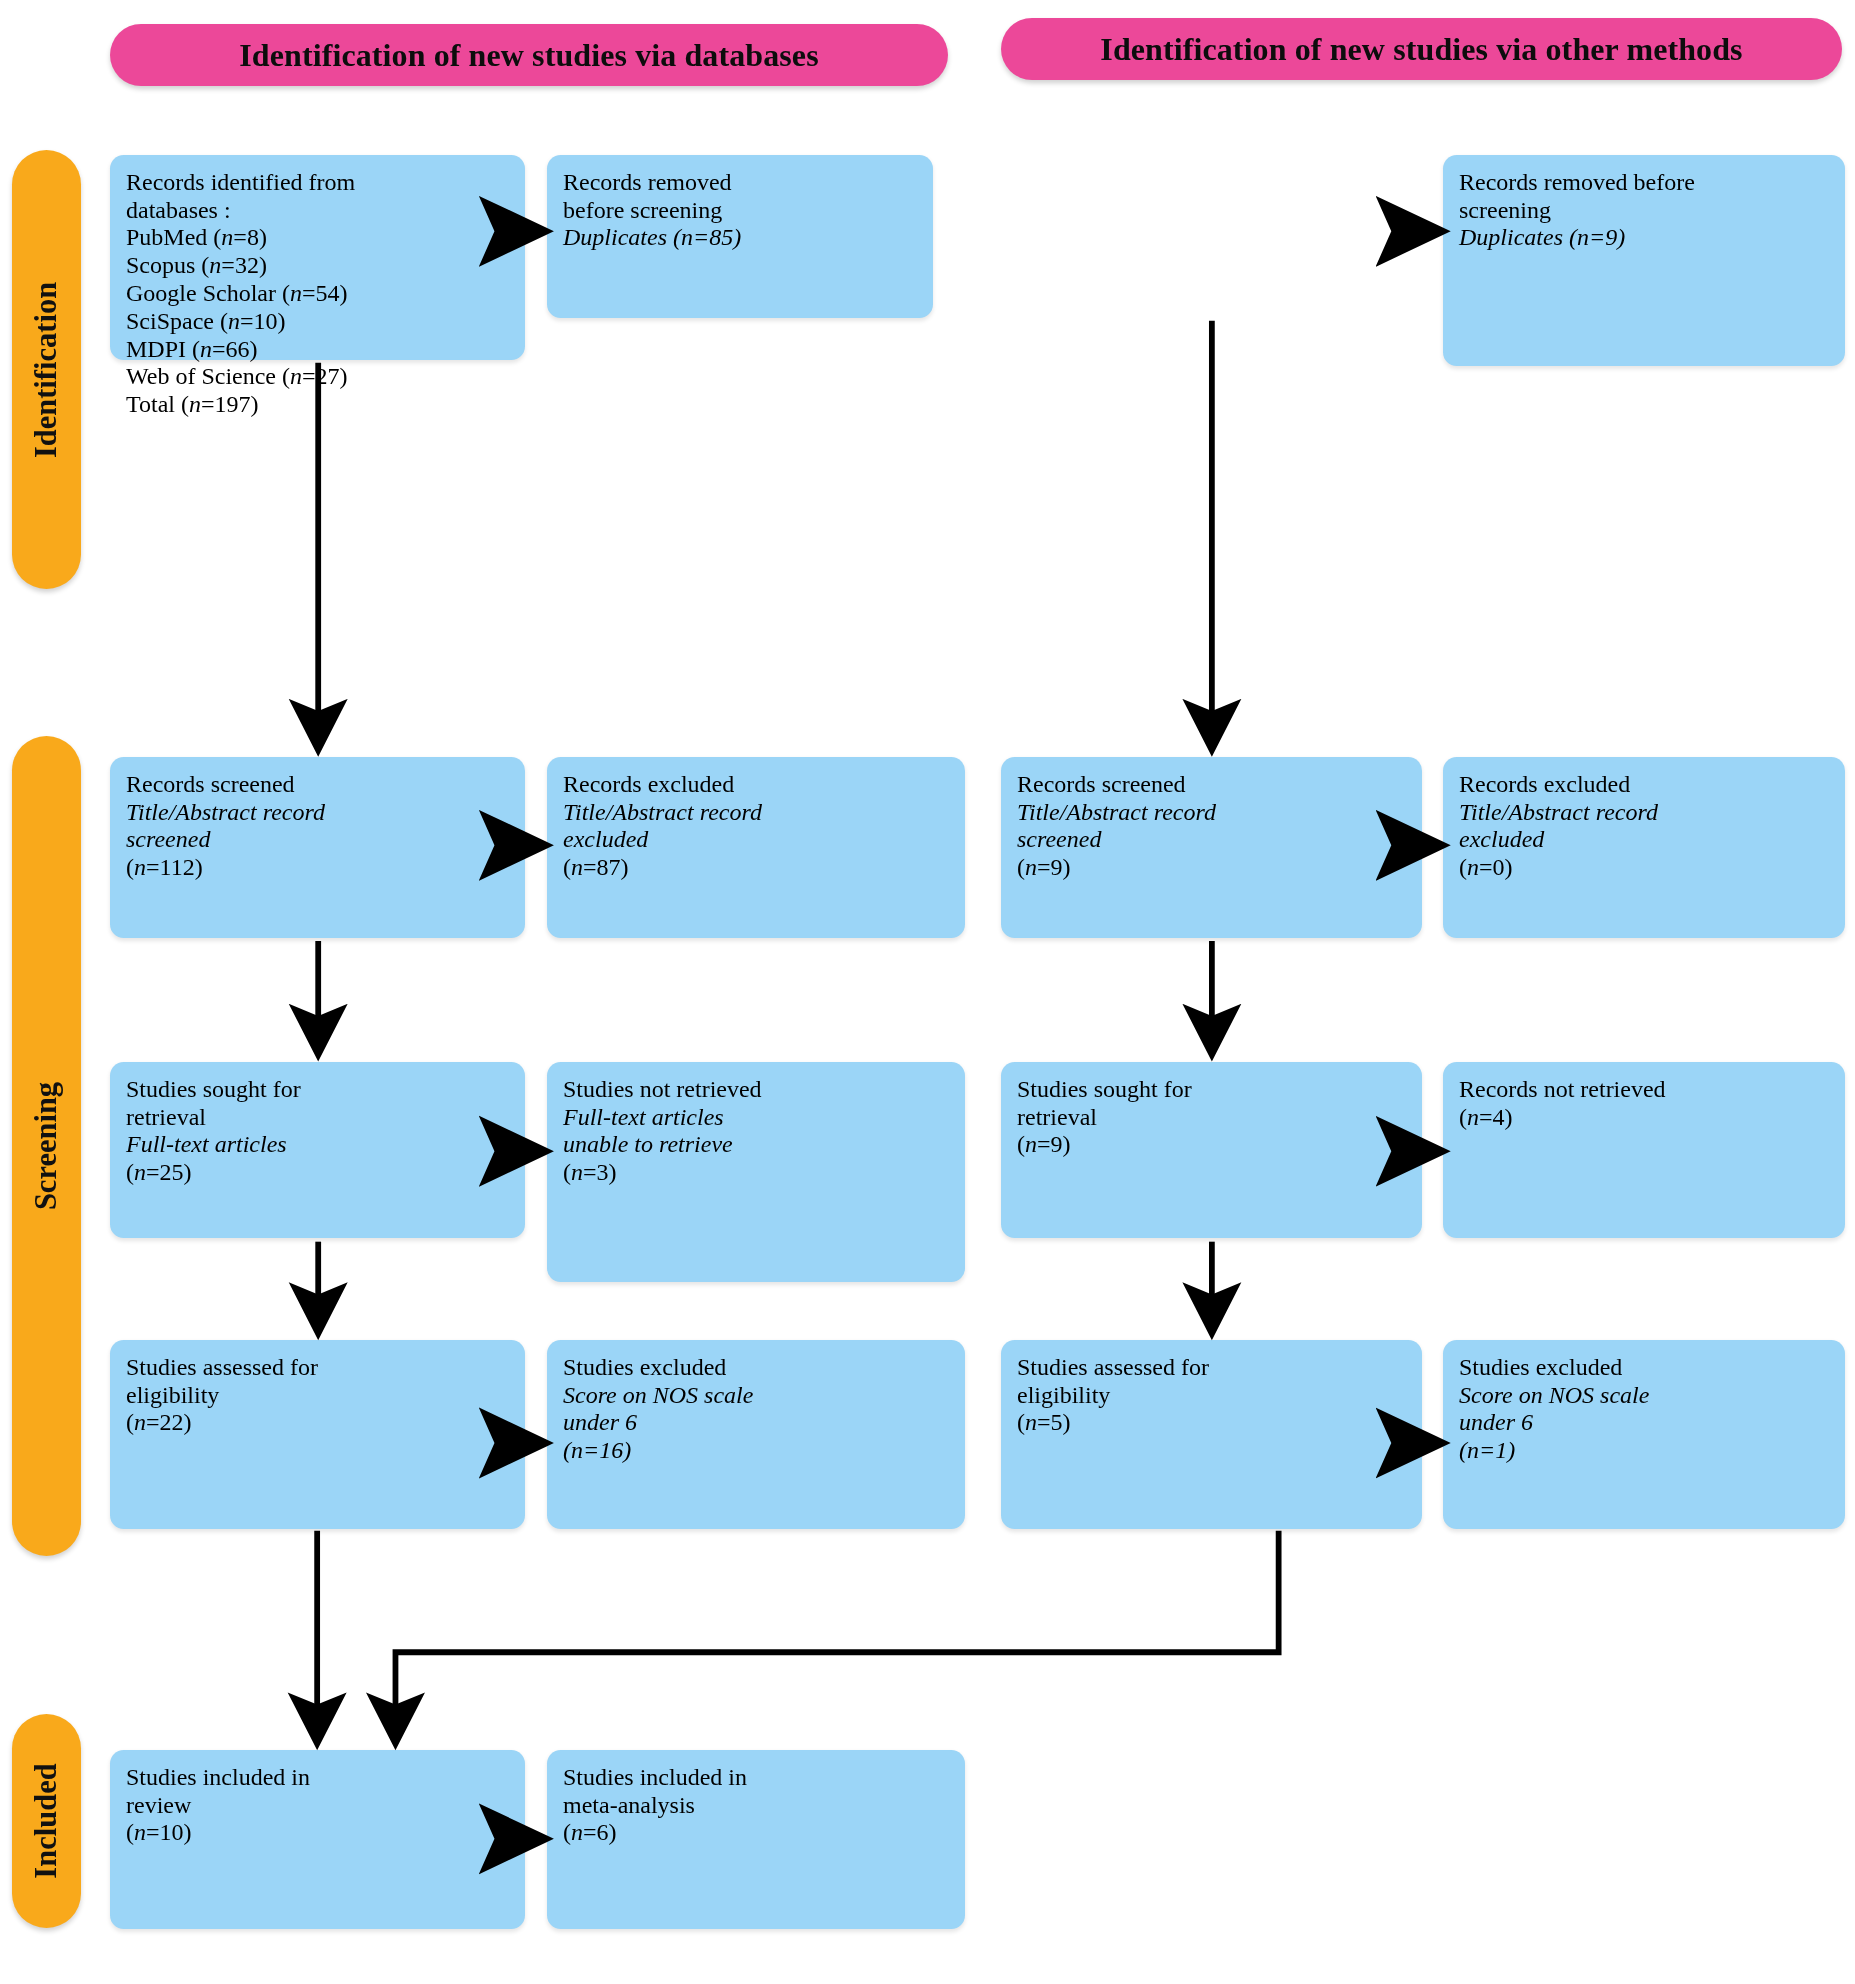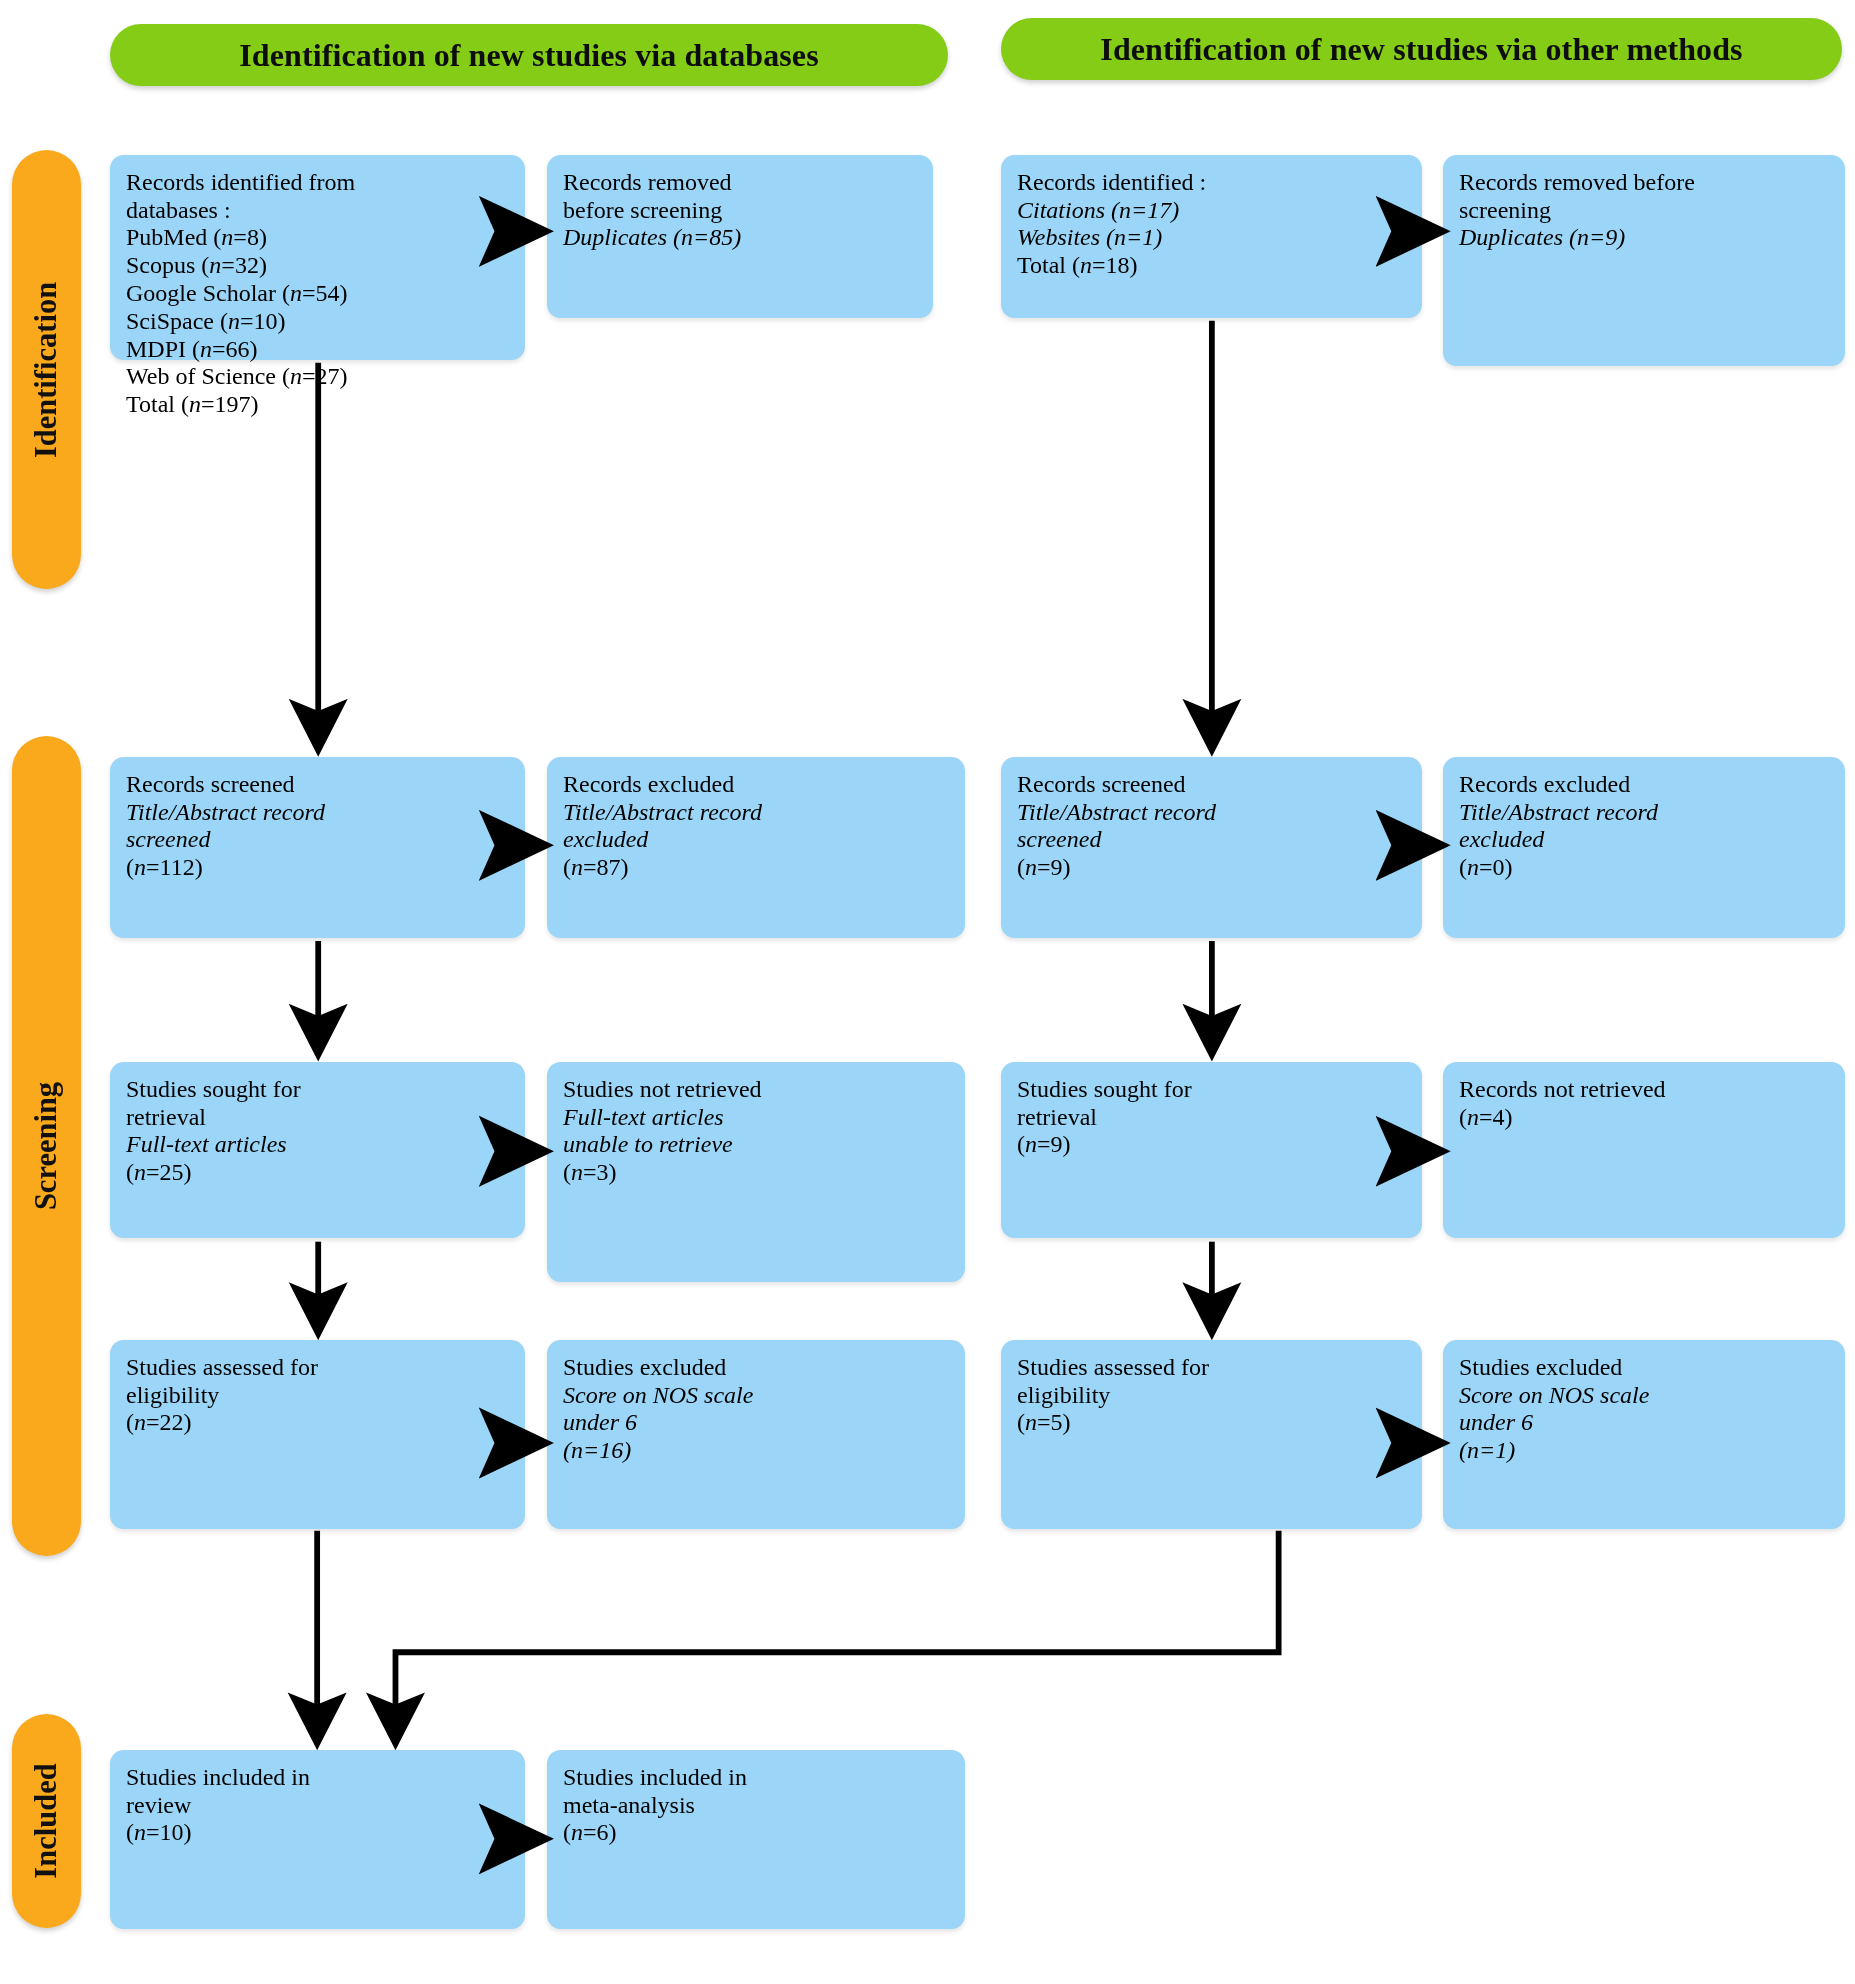--- a/index.html
+++ b/index.html
@@ -1,20 +1,20 @@
 <!DOCTYPE html>
 <html style="font-size:8.4px"><head>
 <meta charset="utf-8">
 <style>
   html,body{margin:0;padding:0;background:#ffffff;}
   body{font-family:"Liberation Serif", serif;}
   .canvas{position:relative;width:1856px;height:1985px;background:#fff;overflow:hidden;}
 
   .hdr{
-    position:absolute;background:#84cc16;border-radius:32px;
+    position:absolute;background:#ec4899;border-radius:32px;
     display:flex;align-items:center;justify-content:center;
     font-weight:bold;color:#0d0d0d;letter-spacing:0.1px;
     box-shadow:0 3.2px 5.3px rgba(0,0,0,.18);
     text-align:center;
   }
   .hdr span{font-size:32px;line-height:1;}
 
   .stage{
     position:absolute;background:#F9A91B;border-radius:37px;
     box-shadow:0 3.2px 5.3px rgba(0,0,0,.18);
@@ -74,26 +74,20 @@
     <span class="ln">Web of Science (<i class="nit">n</i>=27)</span>
     <span class="ln">Total (<i class="nit">n</i>=197)</span>
   </div>
 
   <div class="box" style="left:547px;top:155px;width:386px;height:163px;">
     <span class="ln">Records removed</span>
     <span class="ln">before screening</span>
     <span class="ln it">Duplicates (<i class="nit">n</i>=85)</span>
   </div>
 
-  <div class="box" style="left:1001px;top:155px;width:421px;height:163px;">
-    <span class="ln">Records identified :</span>
-    <span class="ln it">Citations (<i class="nit">n</i>=17)</span>
-    <span class="ln it">Websites (<i class="nit">n</i>=1)</span>
-    <span class="ln">Total (<i class="nit">n</i>=18)</span>
-  </div>
 
   <div class="box" style="left:1443px;top:155px;width:402px;height:211px;">
     <span class="ln">Records removed before</span>
     <span class="ln">screening</span>
     <span class="ln it">Duplicates (<i class="nit">n</i>=9)</span>
   </div>
 
   <div class="box" style="left:110px;top:757px;width:415px;height:181px;">
     <span class="ln">Records screened</span>
     <span class="ln it">Title/Abstract   record</span>

